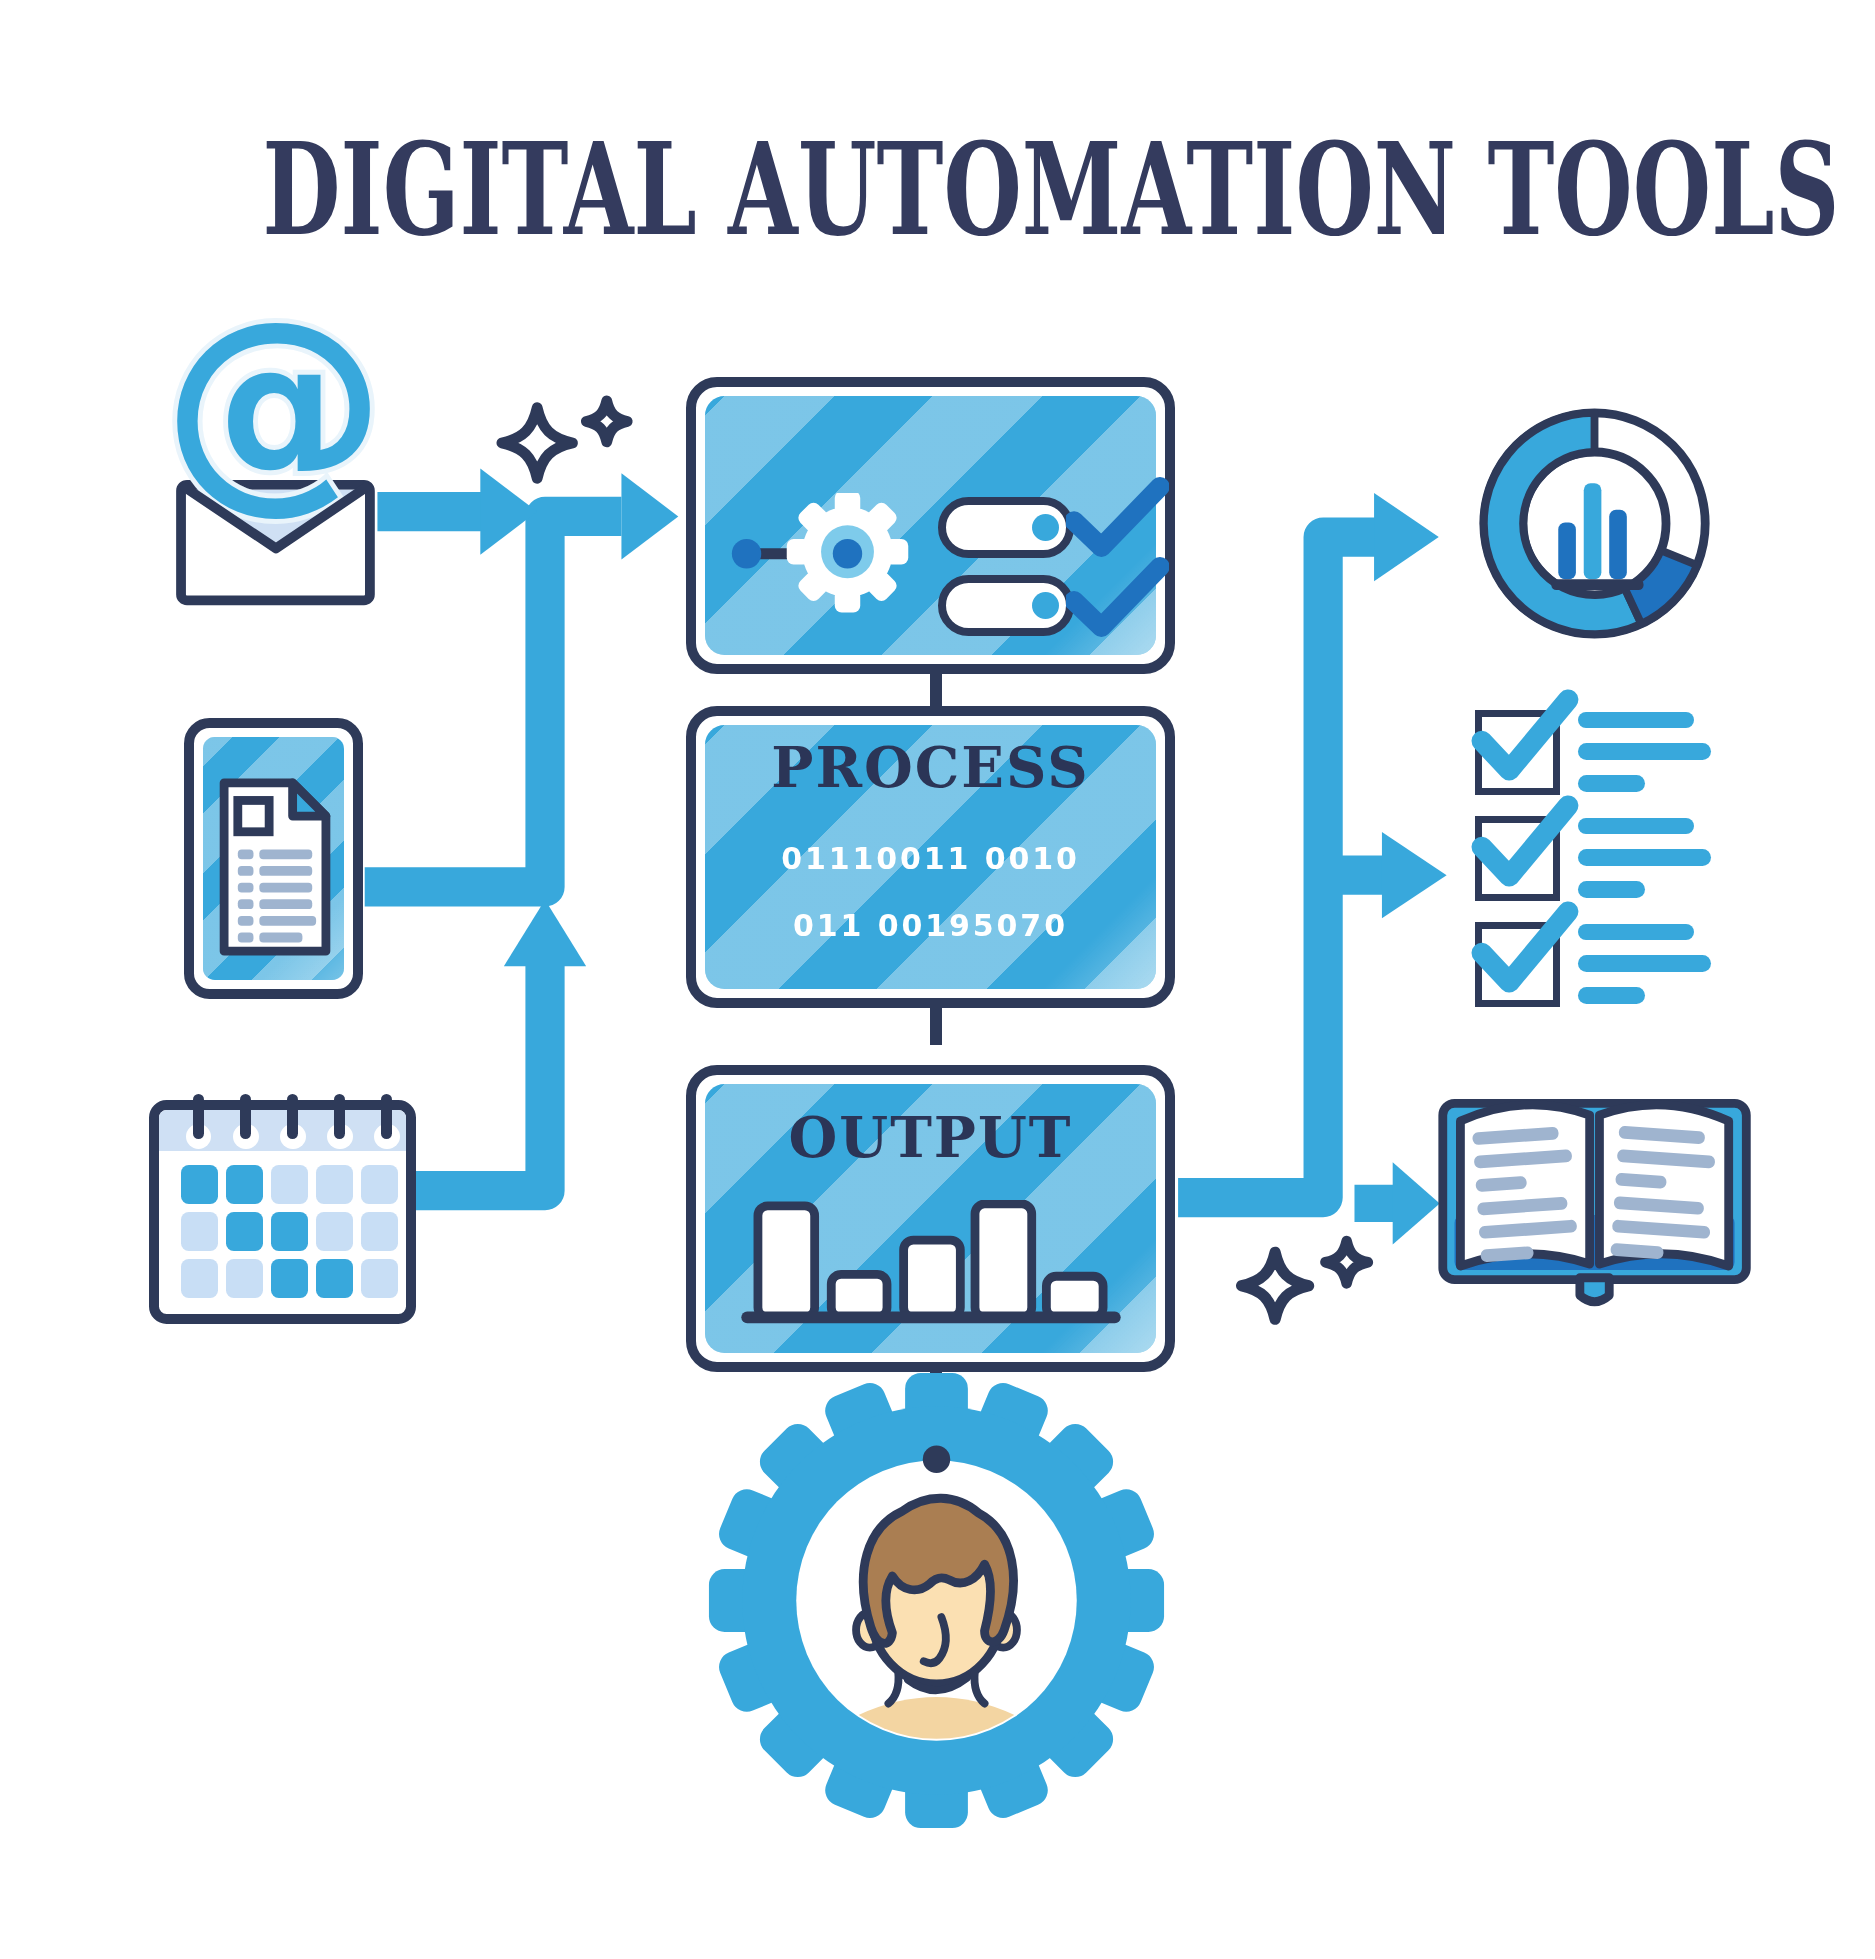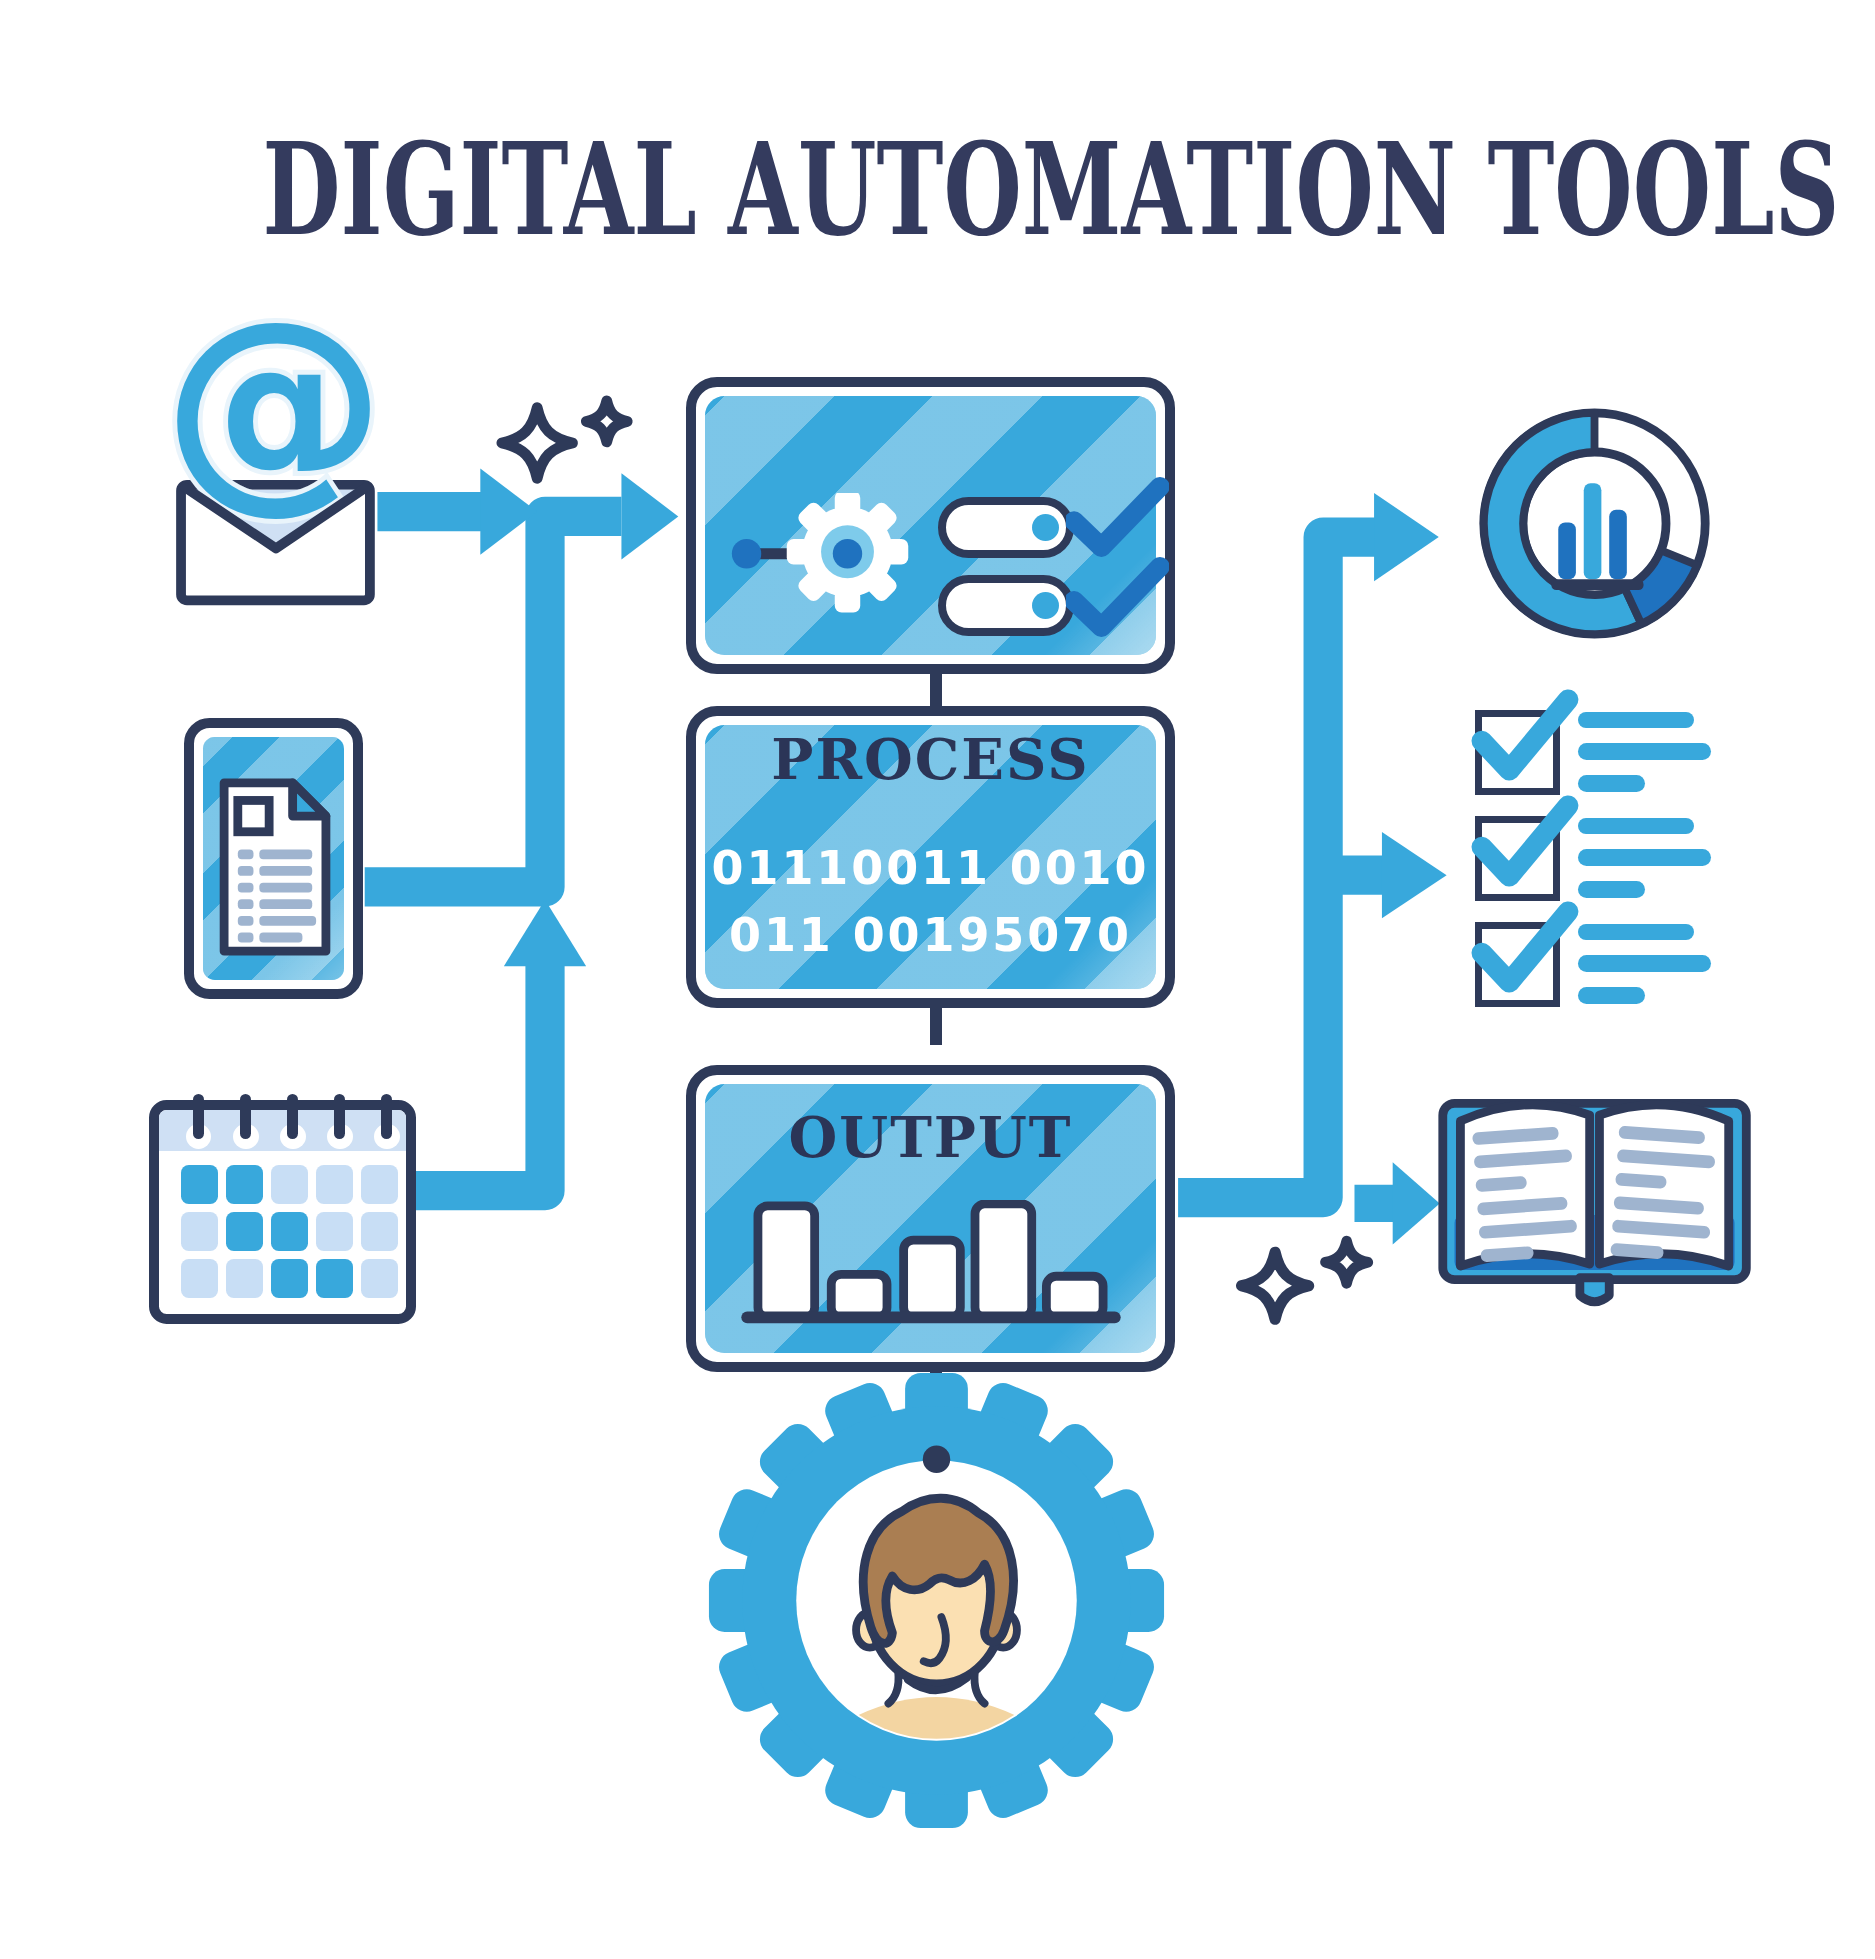--- a/index.html
+++ b/index.html
@@ -17,21 +17,21 @@
       background:
         linear-gradient(315deg, rgba(255,255,255,.45) 0 6%, rgba(255,255,255,0) 22%),
         repeating-linear-gradient(135deg, rgba(255,255,255,0) 0 69px, rgba(255,255,255,.34) 69px 147px);}
   .screen-sm:after{background:
         linear-gradient(315deg, rgba(255,255,255,.45) 0 8%, rgba(255,255,255,0) 30%),
         repeating-linear-gradient(135deg, rgba(255,255,255,0) 0 33px, rgba(255,255,255,.34) 33px 76px);}
   .boxlabel{position:absolute;width:100%;text-align:center;
             font-family:"DejaVu Serif","Liberation Serif",serif;font-weight:bold;
             font-size:56px;color:#2b3557;letter-spacing:2px;z-index:3;}
   .binline{position:absolute;width:100%;text-align:center;color:#ffffff;
-           font-weight:bold;font-size:46px;letter-spacing:2.9px;z-index:3;}
+           font-weight:bold;font-size:30px;letter-spacing:2.9px;z-index:3;}
   
   .pill{position:absolute;width:120px;height:45px;background:#fff;border:8.8px solid #2e3a59;
         border-radius:31px;z-index:3;}
   .knob{position:absolute;right:6.9px;top:50%;width:27.4px;height:27.4px;margin-top:-13.7px;
         border-radius:50%;background:#38a8dc;}
   
   #calendar{position:absolute;left:149px;top:1100px;width:247px;height:204px;background:#fff;
             border:10.8px solid #2e3a59;border-radius:17.6px;}
   #cal-header{position:absolute;left:0;top:0;right:0;height:41px;background:#cfe0f4;
               border-radius:7.8px 7.8px 0 0;}
@@ -177,21 +177,21 @@
     <svg class="abs" style="left:370px;top:90px;z-index:3" width="103" height="80" viewBox="0 0 105 82">
       <path d="M8 45 L36 72 L96 10" fill="none" stroke="#1f72bf" stroke-width="20" stroke-linecap="round" stroke-linejoin="round"></path>
     </svg>
     <svg class="abs" style="left:370px;top:167px;z-index:3" width="103" height="83" viewBox="0 0 105 85">
       <path d="M8 48 L36 75 L96 13" fill="none" stroke="#1f72bf" stroke-width="20" stroke-linecap="round" stroke-linejoin="round"></path>
     </svg>
   </div>
 
   <div class="nbox" style="left:686px;top:706px;width:469px;height:282px;z-index:2">
     <div class="screen"></div>
-    <div class="boxlabel" style="top:10px">PROCESS</div>
+    <div class="boxlabel" style="top:18px">PROCESS</div>
     <div class="binline" style="top:125px">01110011 0010</div>
     <div class="binline" style="top:192px">011 00195070</div>
   </div>
 
   <div class="nbox" style="left:686px;top:1065px;width:469px;height:287px;z-index:2">
     <div class="screen"></div>
     <div class="boxlabel" style="top:29px">OUTPUT</div>
     <svg id="output-bars" class="abs" style="left:39px;top:125px;z-index:3" width="392" height="132" viewBox="0 0 400 135">
         <rect x="23" y="6" width="58" height="114" rx="10" fill="#ffffff" stroke="#2e3a59" stroke-width="9"></rect>
         <rect x="98" y="76" width="57" height="44" rx="10" fill="#ffffff" stroke="#2e3a59" stroke-width="9"></rect>

